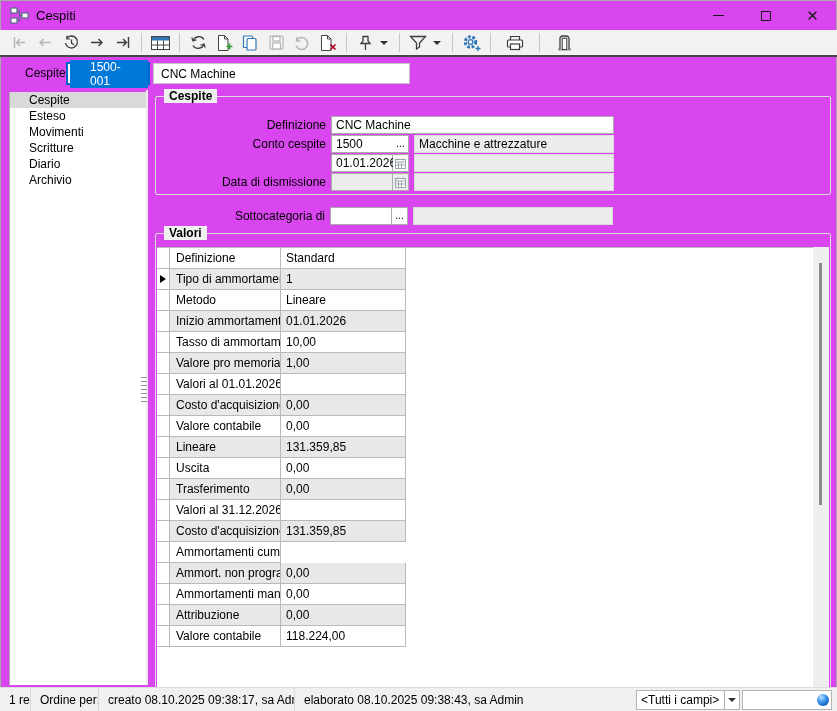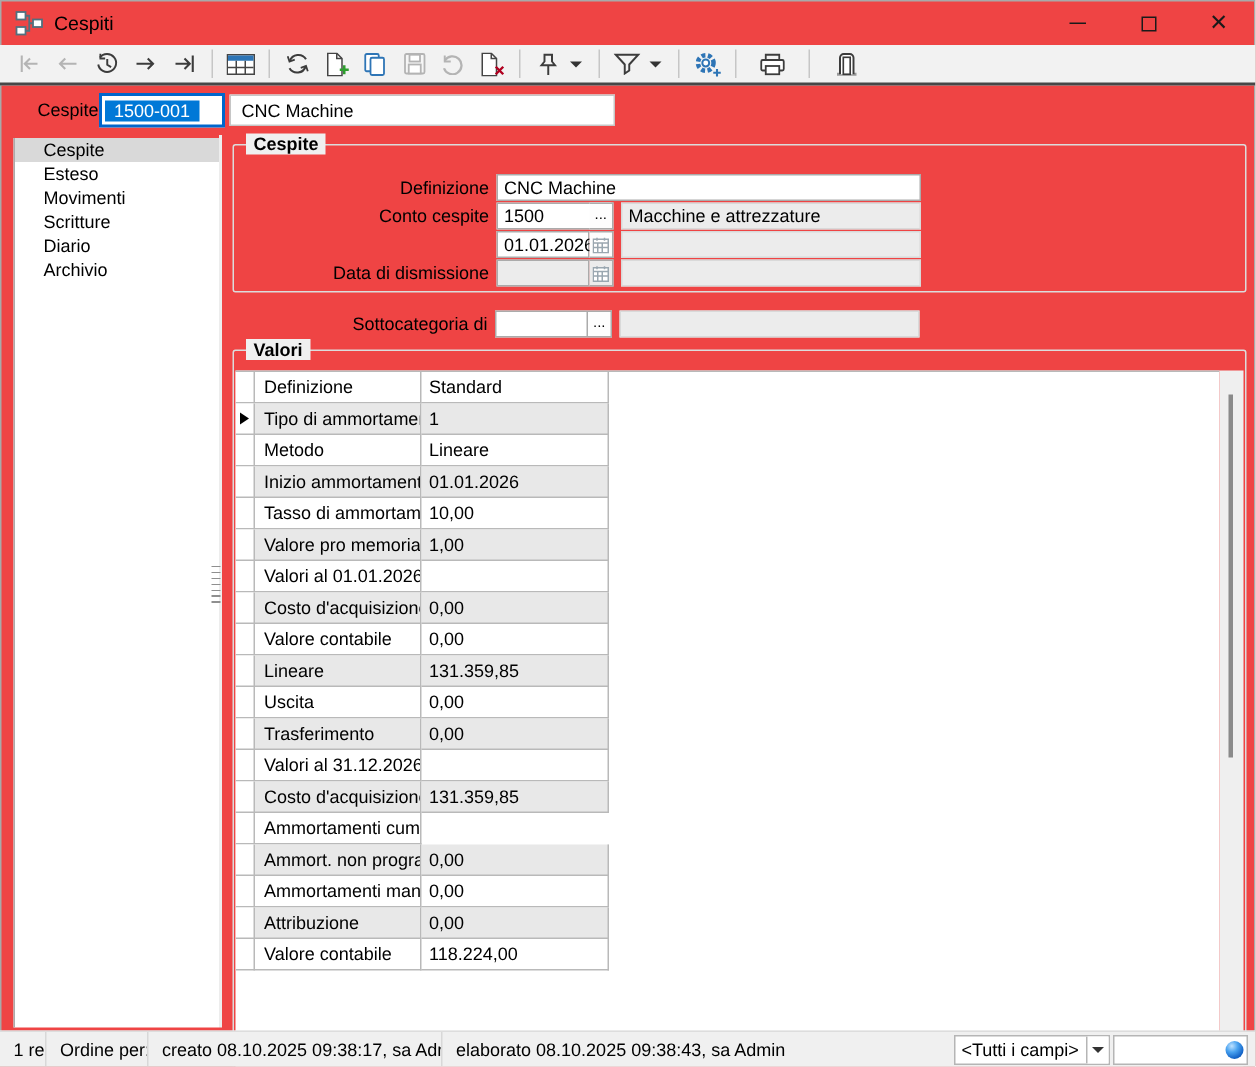--- a/index.html
+++ b/index.html
@@ -1,19 +1,19 @@
 <!DOCTYPE html>
 <html><head>
 <meta charset="utf-8">
 <style>
   * { box-sizing: border-box; margin: 0; padding: 0; }
   html,body { background:#fff; }
   .window {
     position: relative; width: 837px; height: 711px;
-    background: #ef4444; overflow: hidden;
+    background: #d946ef; overflow: hidden;
     font-family: "Liberation Sans", sans-serif; font-size: 12px; color: #000;
     box-shadow: inset 0 0 0 1px #a9a9a9;
   }
   
   .titlebar { position:absolute; top:0; left:0; right:0; height:30px; display:flex; align-items:center; }
   .title-icon { margin-left:10px; width:19px; height:17px; flex:0 0 auto; }
   .title-text { margin-left:7px; font-size:13px; }
   .win-controls { position:absolute; right:1px; top:1px; height:29px; display:flex; }
   .win-btn { width:47px; height:29px; display:flex; align-items:center; justify-content:center; color:#1a1a1a; font-size:13px; }
   .max-glyph { width:10px; height:10px; border:1px solid #1a1a1a; }
@@ -29,21 +29,21 @@
   .tb-sep { width:1px; height:19px; background:#c6c6c6; margin:0 5px; flex:0 0 auto; }
   .dd-arrow { width:0; height:0; border-left:4px solid transparent; border-right:4px solid transparent; border-top:4px solid #333; margin:0 6px 0 2px; }
   .tb-btn svg { display:block; }
   
   .record-bar { position:absolute; top:59px; left:0; right:0; height:30px; }
   .record-label { position:absolute; left:25px; top:7px; }
   .record-input {
     position:absolute; left:66px; top:3px; width:84px; height:23px;
     border:2px solid #0066cc; background:#fff; display:flex; align-items:center; padding-left:2px;
   }
-  .record-input .sel { background:#0078d7; color:#fff; padding:0 6px; }
+  .record-input .sel { background:#0078d7; color:#fff; padding:0 20px; }
   .record-desc {
     position:absolute; left:153px; top:4px; width:257px; height:21px;
     border:1px solid #c6c6c6; background:#fff; display:flex; align-items:center; padding-left:7px;
   }
   
   .sidebar { position:absolute; left:9px; top:92px; width:137px; bottom:26px; background:#fff; border-left:1px solid #ababab; }
   .side-item { height:16px; line-height:16px; padding-left:19px; cursor:default; white-space:nowrap; }
   .side-item.selected { background:#d9d9d9; }
   .splitter { position:absolute; left:146px; top:90px; bottom:26px; width:2px; background:#ededed; }
   .splitter-grip { position:absolute; left:141px; top:377px; width:6px; height:25px;

